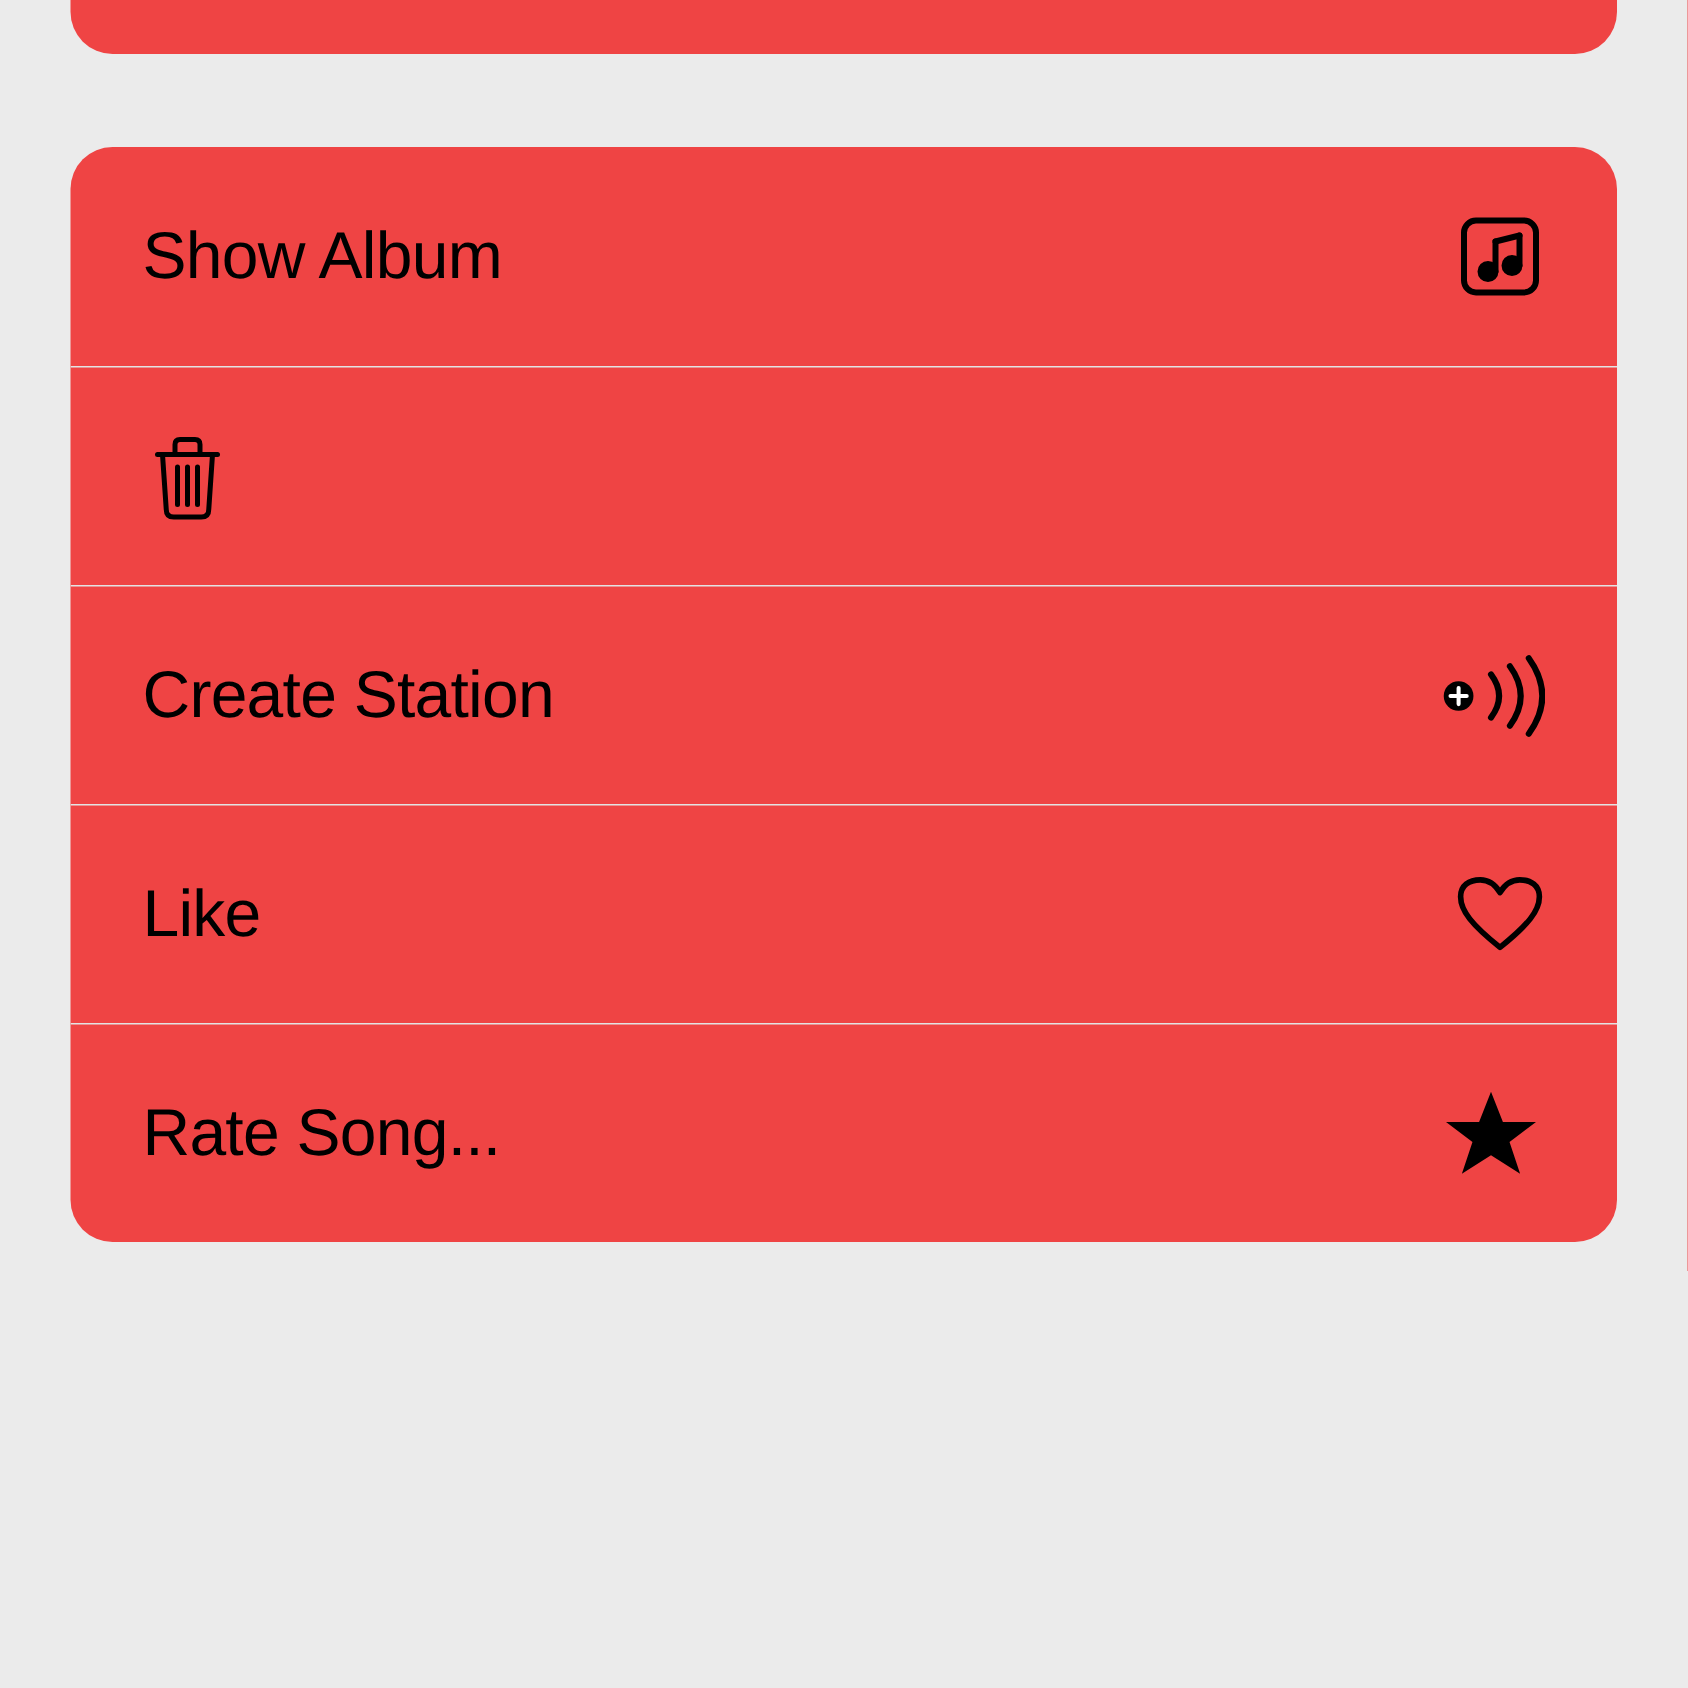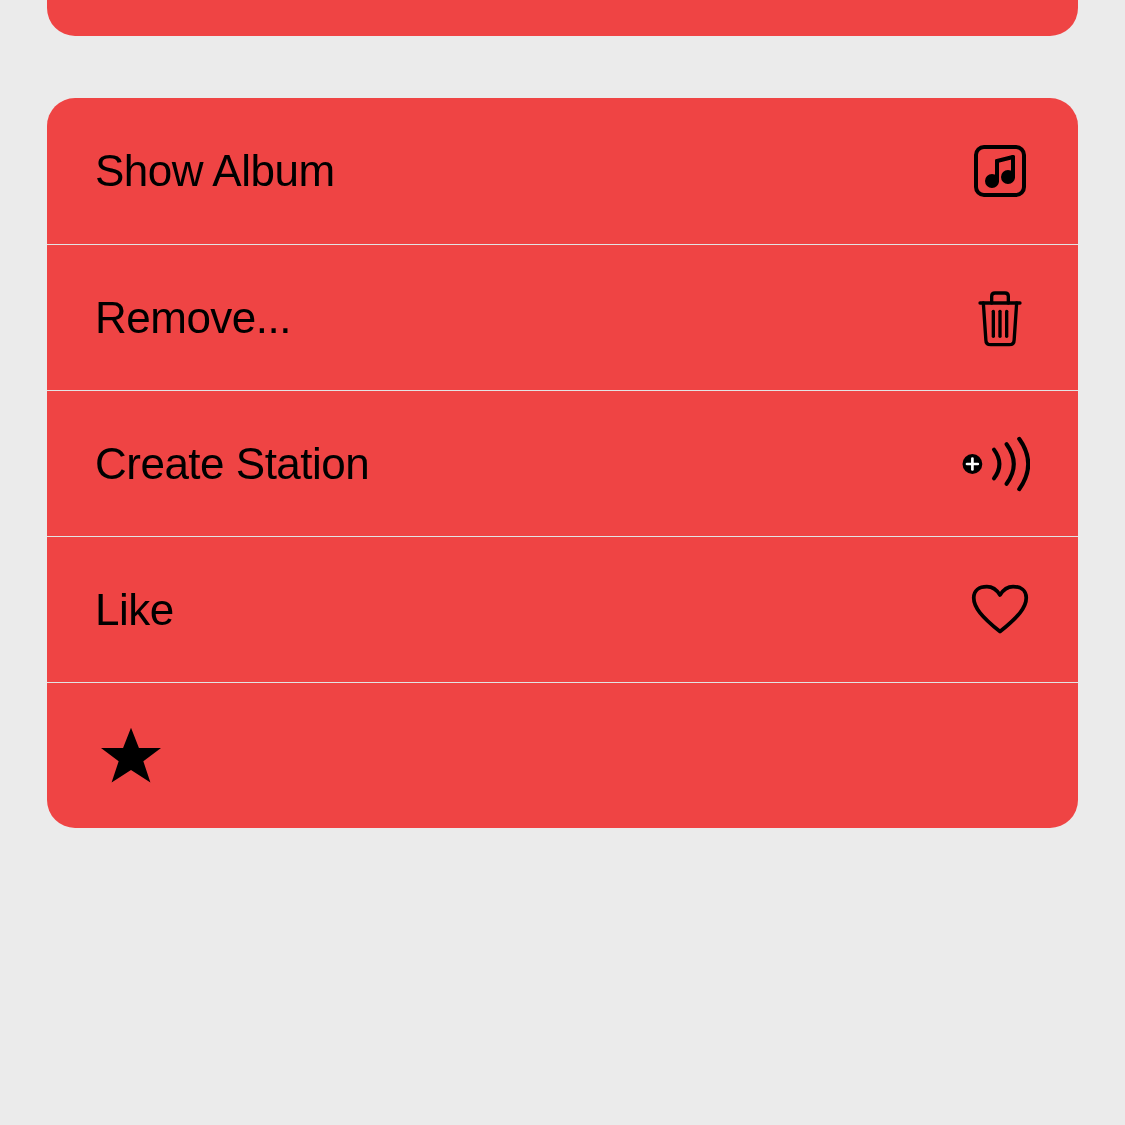--- a/index.html
+++ b/index.html
@@ -87,21 +87,20 @@
         <circle cx="22" cy="40" r="5" fill="#000"></circle>
         <circle cx="38" cy="36" r="5" fill="#000"></circle>
         <line x1="27" y1="40" x2="27" y2="20"></line>
         <line x1="43" y1="36" x2="43" y2="16"></line>
         <line x1="27" y1="20" x2="43" y2="16"></line>
       </svg>
     </span>
   </div>
 
   <div class="menu-item">
-    <span class="menu-label">Remove...</span>
     <span class="menu-icon">
       <svg viewBox="0 0 60 72" fill="none" stroke="#000" stroke-width="4" stroke-linecap="round" stroke-linejoin="round">
         <path d="M10 18 L13 62 Q13 68 19 68 L41 68 Q47 68 47 62 L50 18"></path>
         <line x1="6" y1="18" x2="54" y2="18"></line>
         <path d="M20 18 L20 10 Q20 6 24 6 L36 6 Q40 6 40 10 L40 18"></path>
         <line x1="22" y1="28" x2="22" y2="58"></line>
         <line x1="30" y1="28" x2="30" y2="58"></line>
         <line x1="38" y1="28" x2="38" y2="58"></line>
       </svg>
     </span>
@@ -126,20 +125,21 @@
     <span class="menu-label">Like</span>
     <span class="menu-icon">
       <svg viewBox="0 0 64 58" fill="none" stroke="#000" stroke-width="4" stroke-linecap="round" stroke-linejoin="round">
         <path d="M32 52 C 12 36 4 26 4 16 C 4 8 10 4 18 4 C 24 4 29 8 32 13 C 35 8 40 4 46 4 C 54 4 60 8 60 16 C 60 26 52 36 32 52 Z"></path>
       </svg>
     </span>
   </div>
 
 
   <div class="menu-item">
+    <span class="menu-label">Rate Song...</span>
     <span class="menu-icon icon-wide">
       <svg viewBox="0 0 72 68" fill="#000">
         <path d="M36 2 L45 25 L70 25 L50 40 L58 64 L36 50 L14 64 L22 40 L2 25 L27 25 Z"></path>
       </svg>
     </span>
   </div>
 
 </div>
 
 </body></html>

